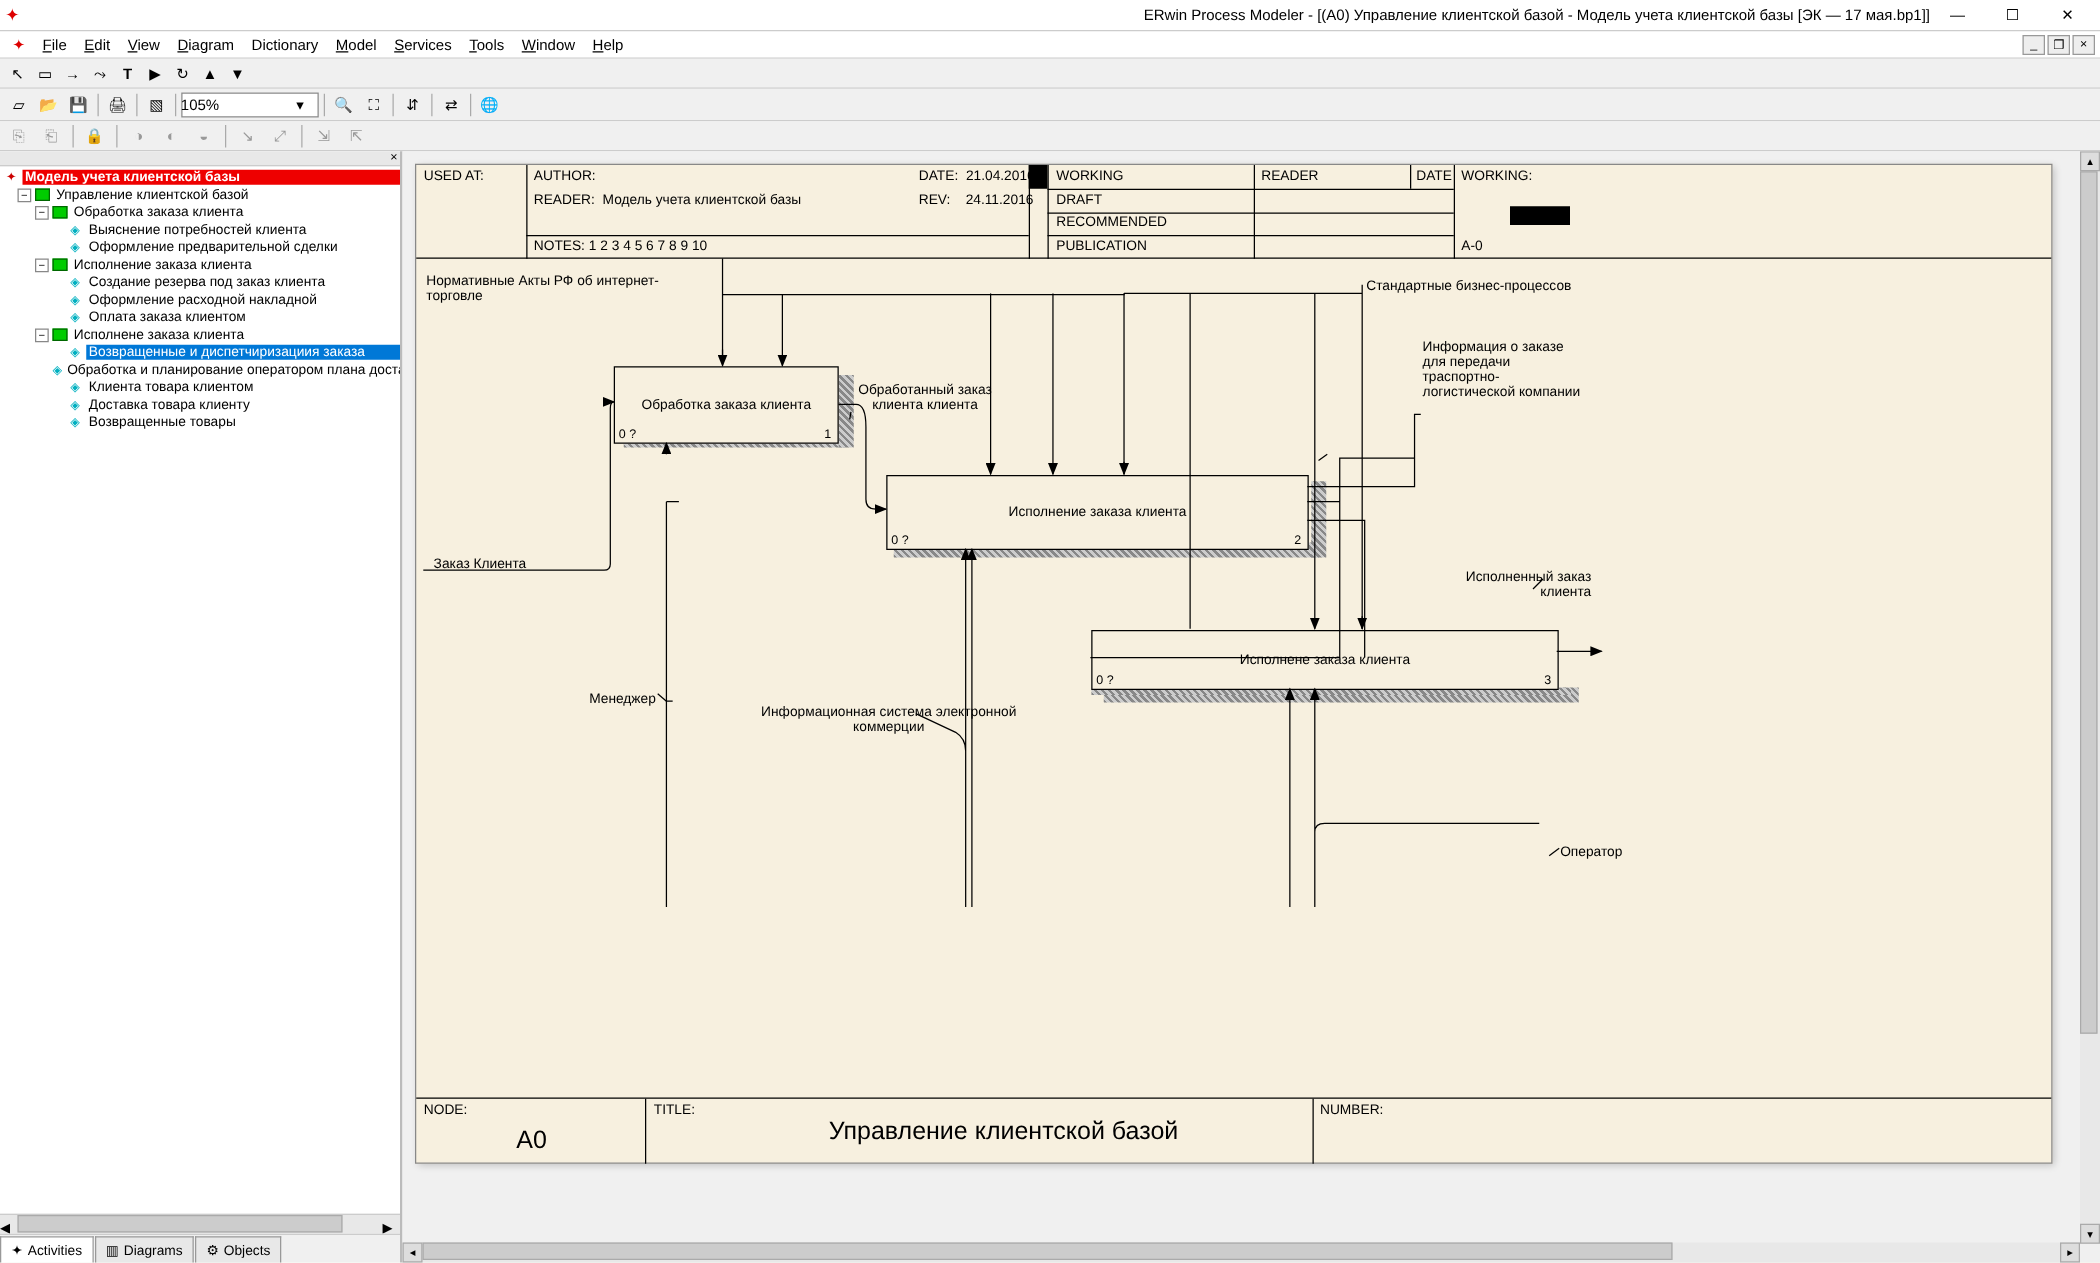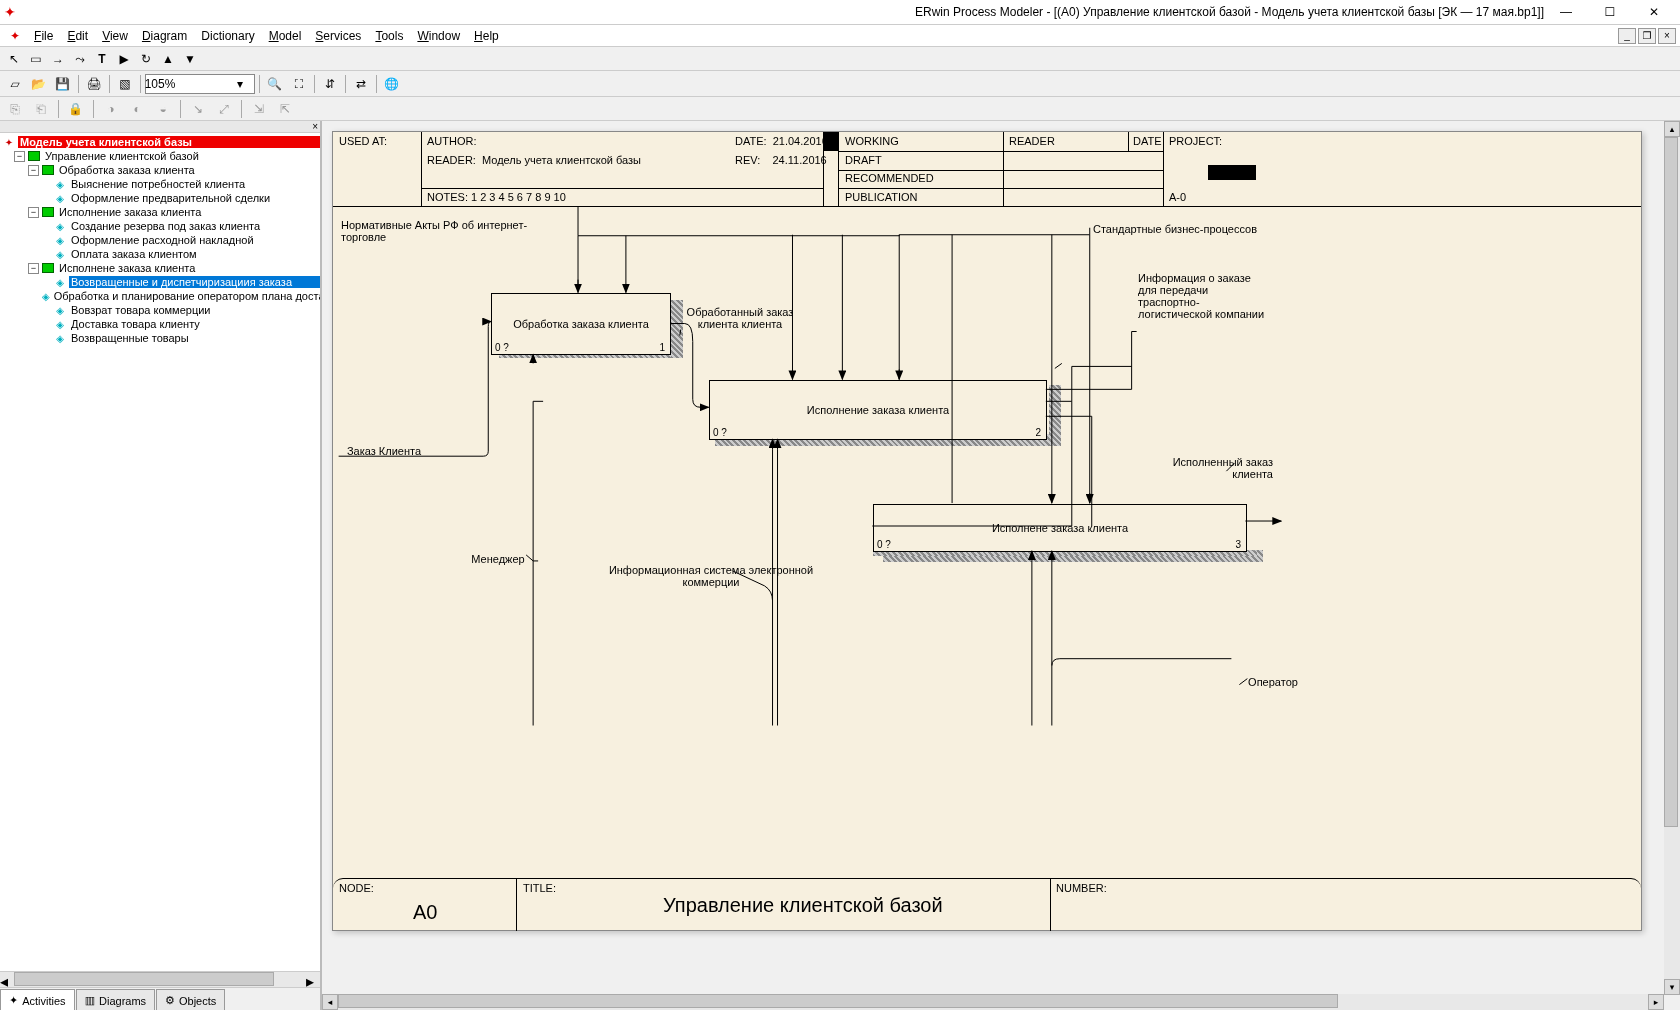--- a/index.html
+++ b/index.html
@@ -42,21 +42,21 @@
 .tabs { height:24px; display:flex; align-items:flex-end; border-top:1px solid #ccc; background:#f0f0f0; }
 .tabs .tab { height:22px; padding:2px 8px; border:1px solid #999; border-bottom:none; font-size:11px; display:flex; align-items:center; gap:4px; background:#fff; margin-right:1px; }
 .tabs .tab.inactive { background:#e8e8e8; }
 .canvas { flex:1; position:relative; background:#f0f0f0; overflow:hidden; }
 .page { position:absolute; left:10px; top:10px; width:1310px; height:800px; background:#f7f0df; border:1px solid #888; box-shadow:2px 2px 6px rgba(0,0,0,.2); }
 .hdrtbl { position:absolute; top:0; left:0; right:0; height:75px; border-bottom:1px solid #000; font-size:11px; }
 .hdrtbl div { position:absolute; }
 .vline { position:absolute; width:1px; background:#000; }
 .hline { position:absolute; height:1px; background:#000; }
 .context-box { position:absolute; width:48px; height:15px; background:#000; }
-.ft { position:absolute; bottom:0; left:0; right:0; height:52px; border-top:1px solid #000; font-size:11px;border-radius:10px; }
+.ft { position:absolute; bottom:0; left:0; right:0; height:52px; border-top:1px solid #000; font-size:11px; }
 .actbox { position:absolute; background:#f7f0df; border:1px solid #000; font-size:11px; display:flex; align-items:center; justify-content:center; text-align:center; }
 .actbox .bl { position:absolute; left:3px; bottom:1px; font-size:10px; }
 .actbox .br { position:absolute; right:5px; bottom:1px; font-size:10px; }
 .shadow { position:absolute; background:repeating-linear-gradient(45deg,#888,#888 2px,#ccc 2px,#ccc 4px); }
 .lbl { position:absolute; font-size:11px; color:#000; text-align:center; }
 svg.arrows { position:absolute; top:0; left:0; width:100%; height:100%; pointer-events:none; }
 .hsb { position:absolute; bottom:0; left:322px; right:16px; height:16px; background:#e8e8e8; display:flex; }
 .hsb .btn { width:16px; height:16px; background:#ddd; border:1px solid #aaa; font-size:9px; display:flex; align-items:center; justify-content:center; }
 .hsb .track { flex:1; position:relative; }
 .hsb .thumb { position:absolute; height:14px; top:0; background:#ccc; border:1px solid #aaa; }
@@ -218,21 +218,21 @@
           <span class="label">Возвращенные и диспетчиризациия заказа</span>
         </div>
       <div class="treenode" style="padding-left:42px">
           <span class="noexp"></span>
           <span class="ico leaf">◈</span>
           <span class="label">Обработка и планирование оператором плана доставки</span>
         </div>
       <div class="treenode" style="padding-left:42px">
           <span class="noexp"></span>
           <span class="ico leaf">◈</span>
-          <span class="label">Вовзрат товара коммерции</span>
+          <span class="label">Клиента товара клиентом</span>
         </div>
       <div class="treenode" style="padding-left:42px">
           <span class="noexp"></span>
           <span class="ico leaf">◈</span>
           <span class="label">Доставка товара клиенту</span>
         </div>
       <div class="treenode" style="padding-left:42px">
           <span class="noexp"></span>
           <span class="ico leaf">◈</span>
           <span class="label">Возвращенные товары</span>
@@ -279,21 +279,21 @@
         <div style="left:94px;top:59px">NOTES:  1  2  3  4  5  6  7  8  9  10</div>
         <div style="left:402px;top:3px"><span>DATE:</span>&nbsp;&nbsp;<span>21.04.2016</span></div>
         <div style="left:402px;top:22px"><span>REV:</span>&nbsp;&nbsp;&nbsp;&nbsp;<span>24.11.2016</span></div>
         <div style="left:490px;top:0;width:15px;height:19px;background:#000"></div>
         <div style="left:512px;top:3px">WORKING</div>
         <div style="left:512px;top:22px">DRAFT</div>
         <div style="left:512px;top:40px">RECOMMENDED</div>
         <div style="left:512px;top:59px">PUBLICATION</div>
         <div style="left:676px;top:3px">READER</div>
         <div style="left:800px;top:3px">DATE</div>
-        <div style="left:836px;top:3px">PROJECT:</div>
+        <div style="left:836px;top:3px">WORKING:</div>
         <div class="context-box" style="left:875px;top:33px"></div>
         <div style="left:836px;top:59px">A-0</div>
       </div>
 
       <div class="shadow" style="left:166px;top:214px;width:178px;height:12px"></div>
       <div class="shadow" style="left:338px;top:168px;width:12px;height:58px"></div>
       <div class="shadow" style="left:382px;top:302px;width:340px;height:12px"></div>
       <div class="shadow" style="left:716px;top:253px;width:12px;height:61px"></div>
       <div class="shadow" style="left:550px;top:418px;width:380px;height:12px"></div>
       <div class="shadow" style="left:540px;top:376px;width:384px;height:48px;clip-path:polygon(0 88%,100% 88%,100% 100%,0 100%)"></div>

